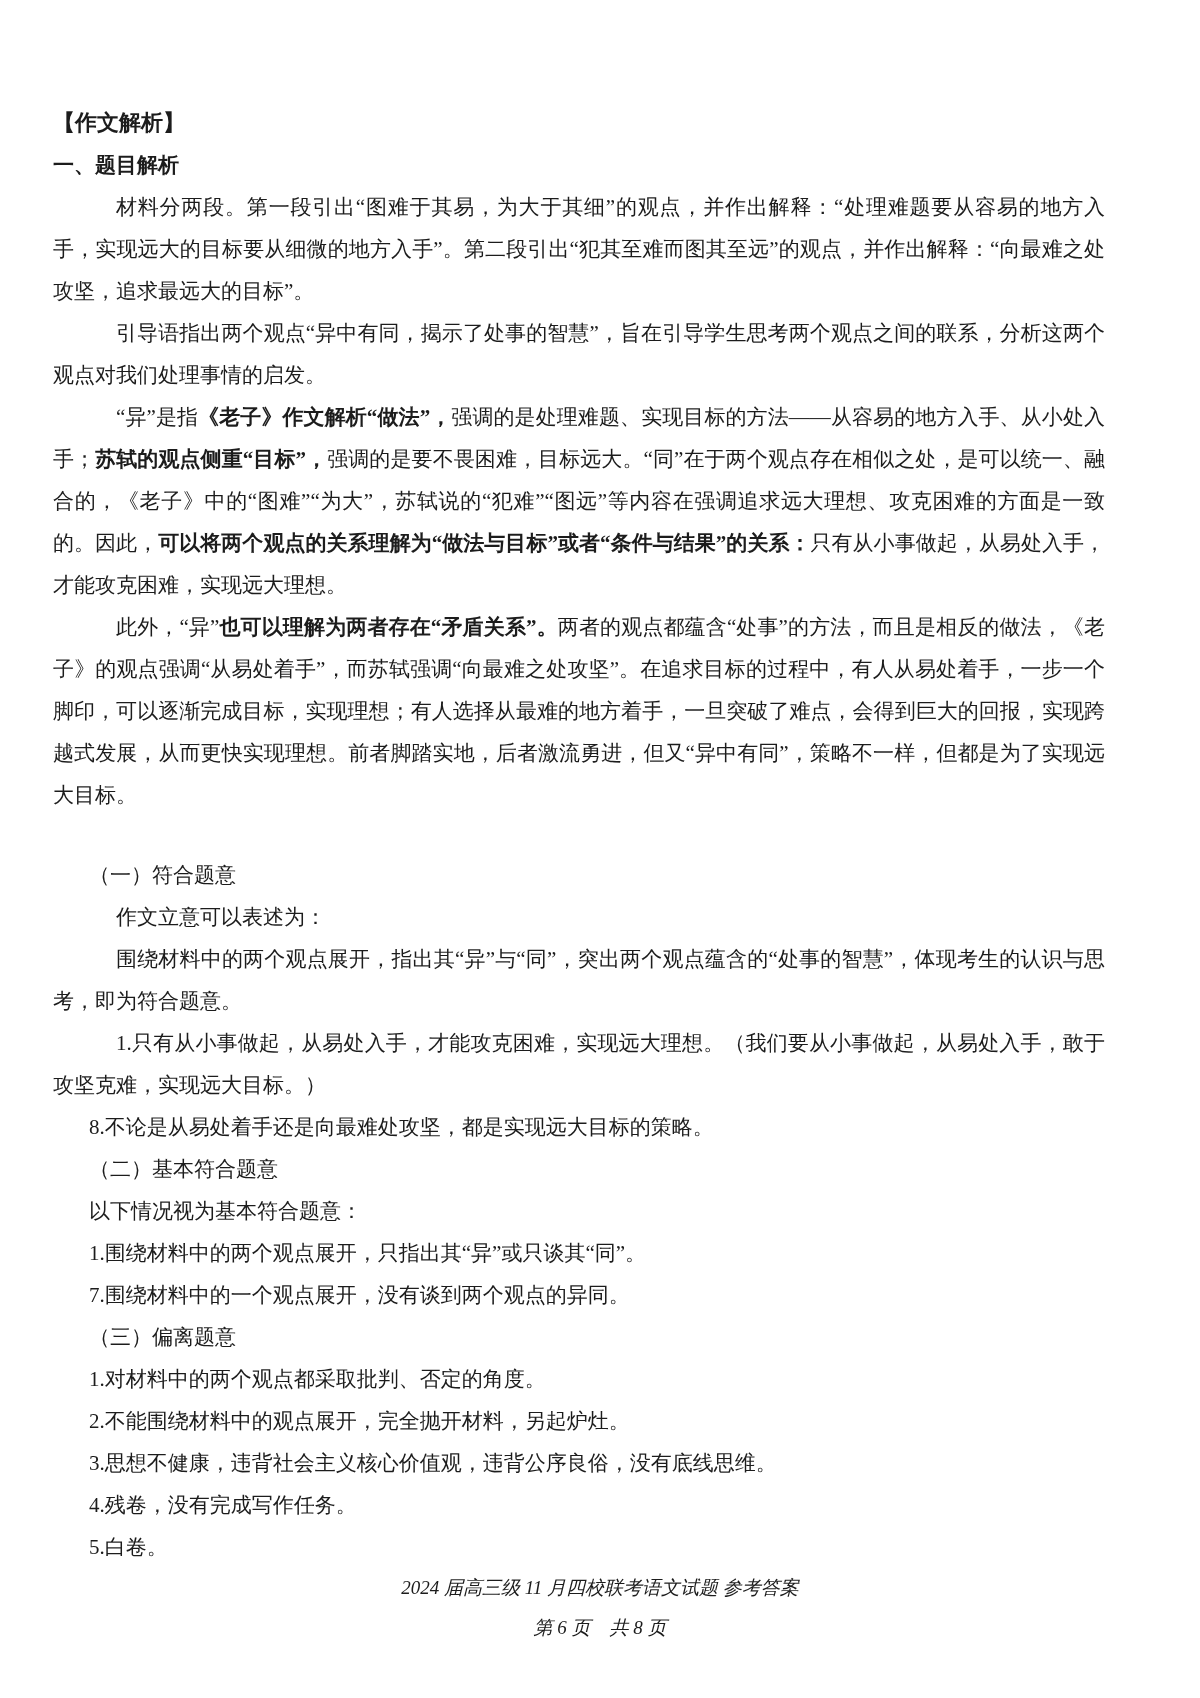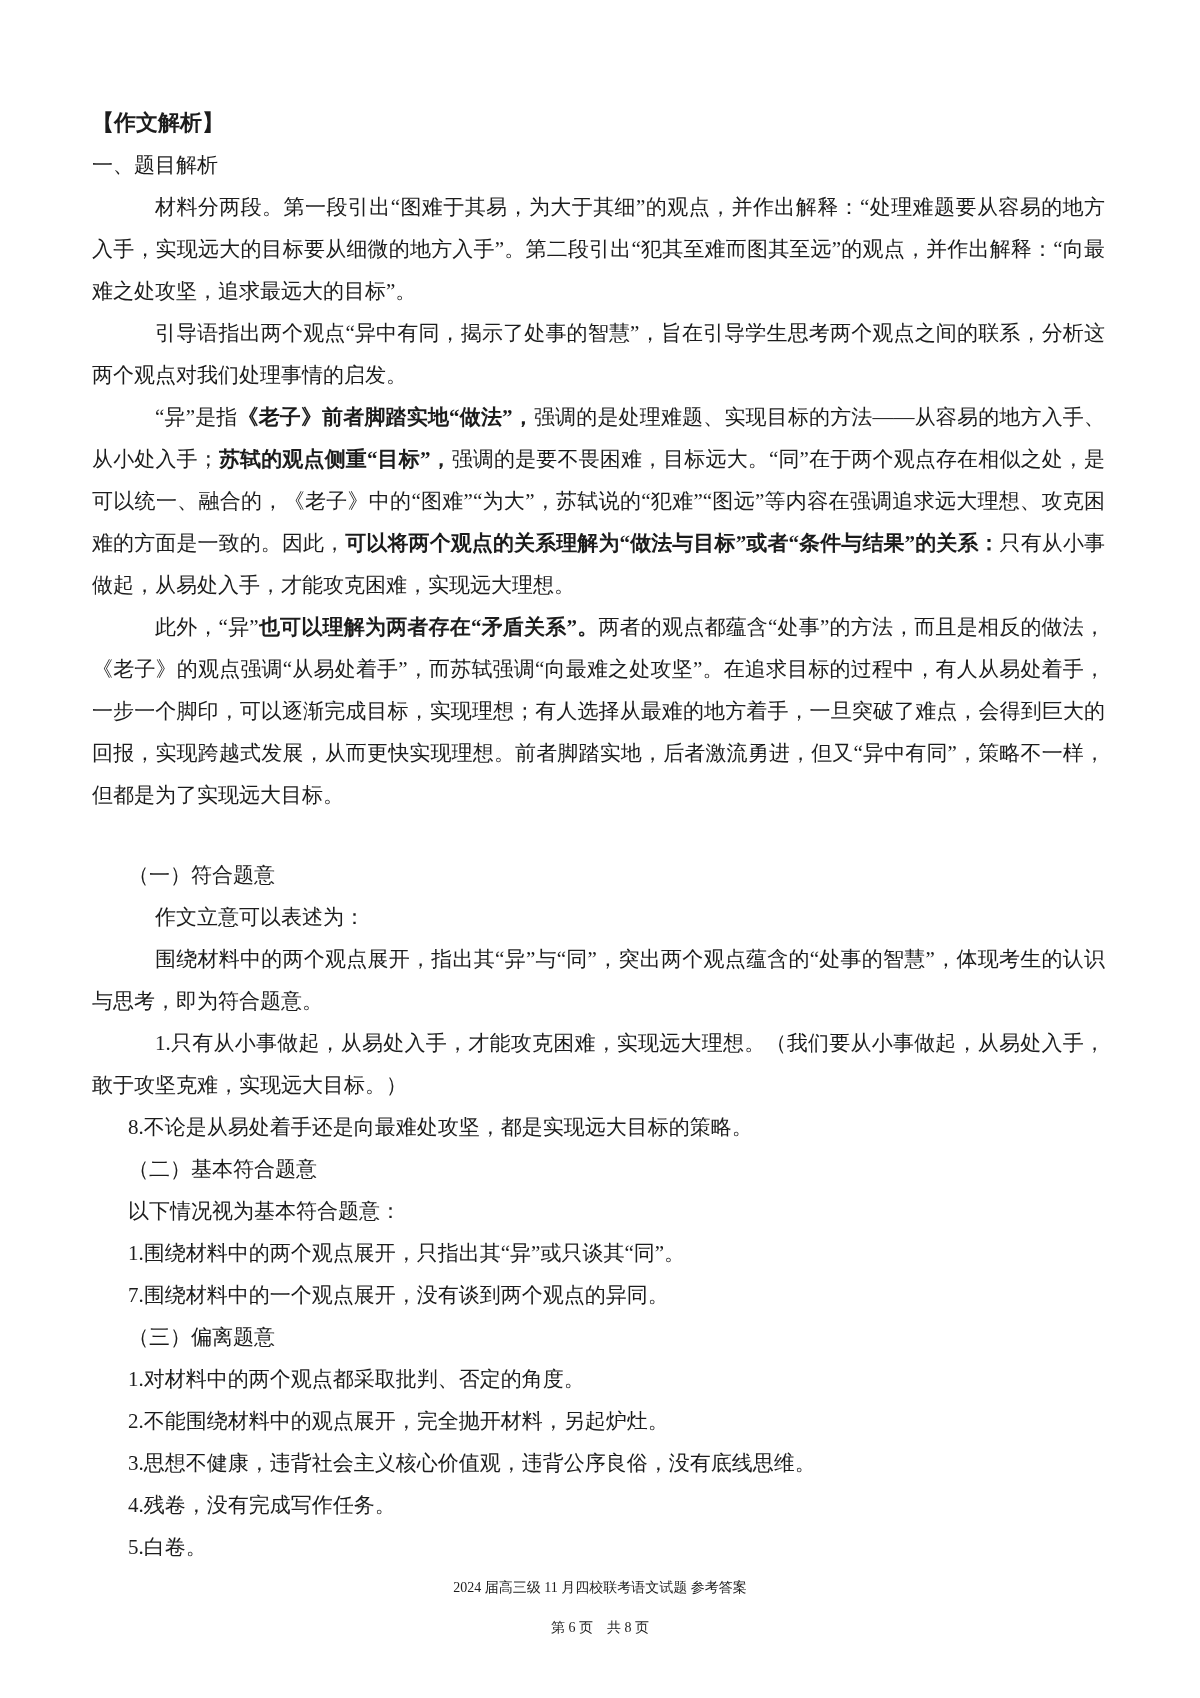--- a/index.html
+++ b/index.html
@@ -12,57 +12,58 @@
     width: 1200px;
     height: 1698px;
     margin: 0 auto;
     background: #ffffff;
     color: #1c1c1c;
     font-family: "Liberation Serif", "DejaVu Serif", serif;
     font-size: 21px;
     line-height: 42px;
     overflow: hidden;
     box-sizing: border-box;
-    padding: 102px 95px 0 92px;
+    padding: 102px 95px 0 53px;
   }
   .heading-bold {
     font-weight: bold;
     font-size: 22px;
   }
   .heading {
-    font-weight: normal;
+    font-weight: bold;
   }
   .para {
     text-align: justify;
   }
   .indent-3 { text-indent: 63px; }
   .indent-2 { text-indent: 36px; }
   .bold { font-weight: bold; }
   .spacer { height: 38px; }
   .footer {
     position: absolute;
     left: 0;
     right: 0;
     bottom: 50px;
     text-align: center;
-    font-size: 14px;
+    font-size: 19px;
     line-height: 40px;
     color: #1c1c1c;
+    font-style: italic;
   }
 </style>
 </head>
 <body>
 
 <div class="page">
   <div id="content">
       <div class="heading-bold"><span class="bold">【作文解析】</span></div>
       <div class="heading"><span>一、题目解析</span></div>
       <div class="para indent-3"><span>材料分两段。第一段引出“图难于其易，为大于其细”的观点，并作出解释：“处理难题要从容易的地方入手，实现远大的目标要从细微的地方入手”。第二段引出“犯其至难而图其至远”的观点，并作出解释：“向最难之处攻坚，追求最远大的目标”。</span></div>
       <div class="para indent-3"><span>引导语指出两个观点“异中有同，揭示了处事的智慧”，旨在引导学生思考两个观点之间的联系，分析这两个观点对我们处理事情的启发。</span></div>
-      <div class="para indent-3"><span>“异”是指</span><span class="bold">《老子》前者脚踏实地“做法”，</span><span>强调的是处理难题、实现目标的方法——从容易的地方入手、从小处入手；</span><span class="bold">苏轼的观点侧重“目标”，</span><span>强调的是要不畏困难，目标远大。“同”在于两个观点存在相似之处，是可以统一、融合的，《老子》中的“图难”“为大”，苏轼说的“犯难”“图远”等内容在强调追求远大理想、攻克困难的方面是一致的。因此，</span><span class="bold">可以将两个观点的关系理解为“做法与目标”或者“条件与结果”的关系：</span><span>只有从小事做起，从易处入手，才能攻克困难，实现远大理想。</span></div>
+      <div class="para indent-3"><span>“异”是指</span><span class="bold">《老子》作文解析“做法”，</span><span>强调的是处理难题、实现目标的方法——从容易的地方入手、从小处入手；</span><span class="bold">苏轼的观点侧重“目标”，</span><span>强调的是要不畏困难，目标远大。“同”在于两个观点存在相似之处，是可以统一、融合的，《老子》中的“图难”“为大”，苏轼说的“犯难”“图远”等内容在强调追求远大理想、攻克困难的方面是一致的。因此，</span><span class="bold">可以将两个观点的关系理解为“做法与目标”或者“条件与结果”的关系：</span><span>只有从小事做起，从易处入手，才能攻克困难，实现远大理想。</span></div>
       <div class="para indent-3"><span>此外，“异”</span><span class="bold">也可以理解为两者存在“矛盾关系”。</span><span>两者的观点都蕴含“处事”的方法，而且是相反的做法，《老子》的观点强调“从易处着手”，而苏轼强调“向最难之处攻坚”。在追求目标的过程中，有人从易处着手，一步一个脚印，可以逐渐完成目标，实现理想；有人选择从最难的地方着手，一旦突破了难点，会得到巨大的回报，实现跨越式发展，从而更快实现理想。前者脚踏实地，后者激流勇进，但又“异中有同”，策略不一样，但都是为了实现远大目标。</span></div>
       <div class="spacer"></div>
       <div class="para indent-2"><span>（一）符合题意</span></div>
       <div class="para indent-3"><span>作文立意可以表述为：</span></div>
       <div class="para indent-3"><span>围绕材料中的两个观点展开，指出其“异”与“同”，突出两个观点蕴含的“处事的智慧”，体现考生的认识与思考，即为符合题意。</span></div>
       <div class="para indent-3"><span>1.只有从小事做起，从易处入手，才能攻克困难，实现远大理想。（我们要从小事做起，从易处入手，敢于攻坚克难，实现远大目标。）</span></div>
       <div class="para indent-2"><span>8.不论是从易处着手还是向最难处攻坚，都是实现远大目标的策略。</span></div>
       <div class="para indent-2"><span>（二）基本符合题意</span></div>
       <div class="para indent-2"><span>以下情况视为基本符合题意：</span></div>
       <div class="para indent-2"><span>1.围绕材料中的两个观点展开，只指出其“异”或只谈其“同”。</span></div>

